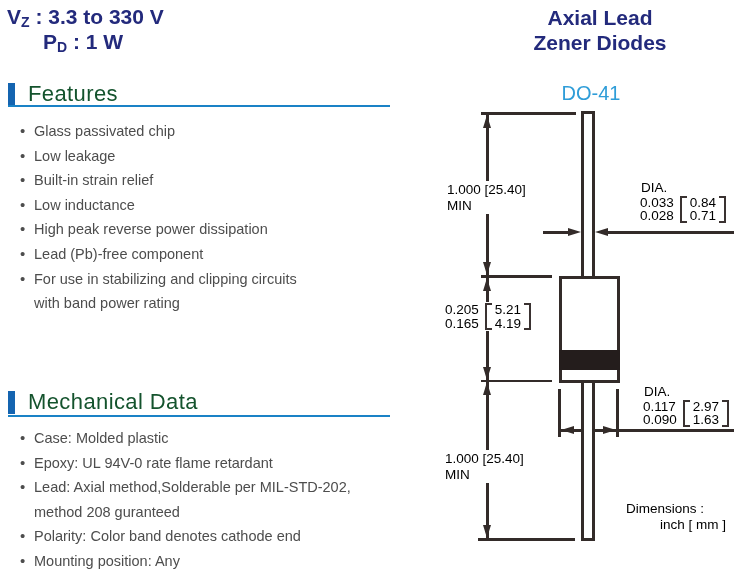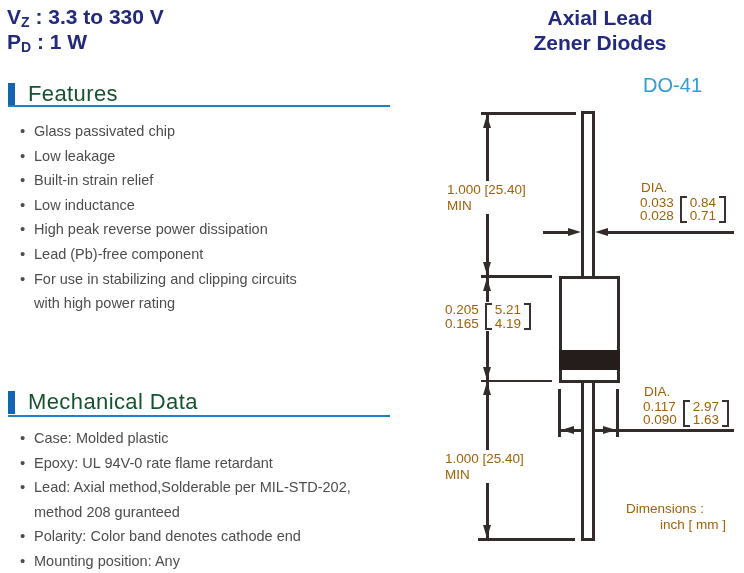--- a/index.html
+++ b/index.html
@@ -14,78 +14,78 @@
   .sec-rule{position:absolute;height:2.6px;background:#1a82c6;}
 
   ul.bullets{position:absolute;left:21px;margin:0;padding:0;list-style:none;
              font-size:14.5px;line-height:24.6px;color:#4d4d4d;width:395px;}
   ul.bullets li{position:relative;padding-left:13px;}
   ul.bullets li::before{content:"\2022";position:absolute;left:-1px;top:0;font-size:15px;color:#4d4d4d;}
 
   
   .doc-title{position:absolute;left:470px;top:5px;width:260px;text-align:center;
              font-size:21px;font-weight:bold;color:#232a7c;line-height:25px;}
-  .pkg{position:absolute;left:480px;top:74px;width:222px;text-align:right;
+  .pkg{position:absolute;left:480px;top:82px;width:222px;text-align:center;
        font-size:20px;color:#2f9dd8;}
 
   
   .ln{position:absolute;background:#332b29;z-index:1;}
   .arr{position:absolute;width:0;height:0;z-index:1;}
   .arr-up{border-left:4.5px solid transparent;border-right:4.5px solid transparent;border-bottom:13px solid #332b29;}
   .arr-dn{border-left:4.5px solid transparent;border-right:4.5px solid transparent;border-top:13px solid #332b29;}
   .arr-rt{border-top:4.5px solid transparent;border-bottom:4.5px solid transparent;border-left:13px solid #332b29;}
   .arr-lt{border-top:4.5px solid transparent;border-bottom:4.5px solid transparent;border-right:13px solid #332b29;}
 
   .lead{position:absolute;left:581px;width:14px;background:#fff;z-index:2;box-sizing:border-box;}
   .lead.top{border:3px solid #332b29;border-bottom:none;}
   .lead.bot{border:3px solid #332b29;border-top:none;}
   .body-rect{position:absolute;left:559px;top:276px;width:61px;height:107px;background:#fff;
              border:3px solid #332b29;box-sizing:border-box;z-index:2;}
   .band{position:absolute;left:559px;top:349.5px;width:61px;height:20.5px;background:#241d1c;z-index:3;}
 
-  .dlabel{position:absolute;background:#fff;z-index:4;font-size:13.5px;color:#a16207;
+  .dlabel{position:absolute;background:#fff;z-index:4;font-size:13.5px;color:#000000;
           line-height:15.5px;white-space:nowrap;padding:1px 2px;}
   .dual{display:flex;align-items:stretch;}
   .dual .col{display:flex;flex-direction:column;line-height:13.5px;}
   .dual .col span{display:block;padding:0 1px;}
   .tbk{width:5px;margin:0 2px;}
   .tbk-open{border:2.2px solid #3a3231;border-right:none;margin-left:5px;}
   .tbk-close{border:2.2px solid #3a3231;border-left:none;}
   .dia-word{display:block;margin-left:2px;}
 </style>
 </head>
 <body>
 
 <div class="page">
 
   <div class="specline" style="top:5px;">
     <span>V</span><sub>Z</sub><span> : 3.3 to 330 V</span>
   </div>
-  <div class="specline" style="top:30px;">
+  <div class="specline" style="top:30px;margin-left:36px;">
     <span>P</span><sub>D</sub><span> : 1 W</span>
   </div>
 
   <div class="doc-title">
     <div>Axial Lead</div>
     <div>Zener Diodes</div>
   </div>
   <div class="pkg">DO-41</div>
 
   <div class="sec-bar" style="left:8px;top:83px;"></div>
   <div class="sec-title" style="left:28px;top:81px;">Features</div>
   <div class="sec-rule" style="left:8px;top:104.5px;width:382px;"></div>
 
   <ul class="bullets" style="top:119px;">
     <li><span>Glass passivated chip</span></li>
     <li><span>Low leakage</span></li>
     <li><span>Built-in strain relief</span></li>
     <li><span>Low inductance</span></li>
     <li><span>High peak reverse power dissipation</span></li>
     <li><span>Lead (Pb)-free component</span></li>
-    <li><span>For use in stabilizing and clipping circuits</span><br><span>with high power rating</span></li>
+    <li><span>For use in stabilizing and clipping circuits</span><br><span>with band power rating</span></li>
   </ul>
 
   <div class="sec-bar" style="left:8px;top:391px;"></div>
   <div class="sec-title" style="left:28px;top:389px;">Mechanical Data</div>
   <div class="sec-rule" style="left:8px;top:414.5px;width:382px;"></div>
 
   <ul class="bullets" style="top:426px;">
     <li><span>Case: Molded plastic</span></li>
     <li><span>Epoxy: UL 94V-0 rate flame retardant</span></li>
     <li><span>Lead: Axial method,Solderable per MIL-STD-202,</span><br><span>method 208 guranteed</span></li>

